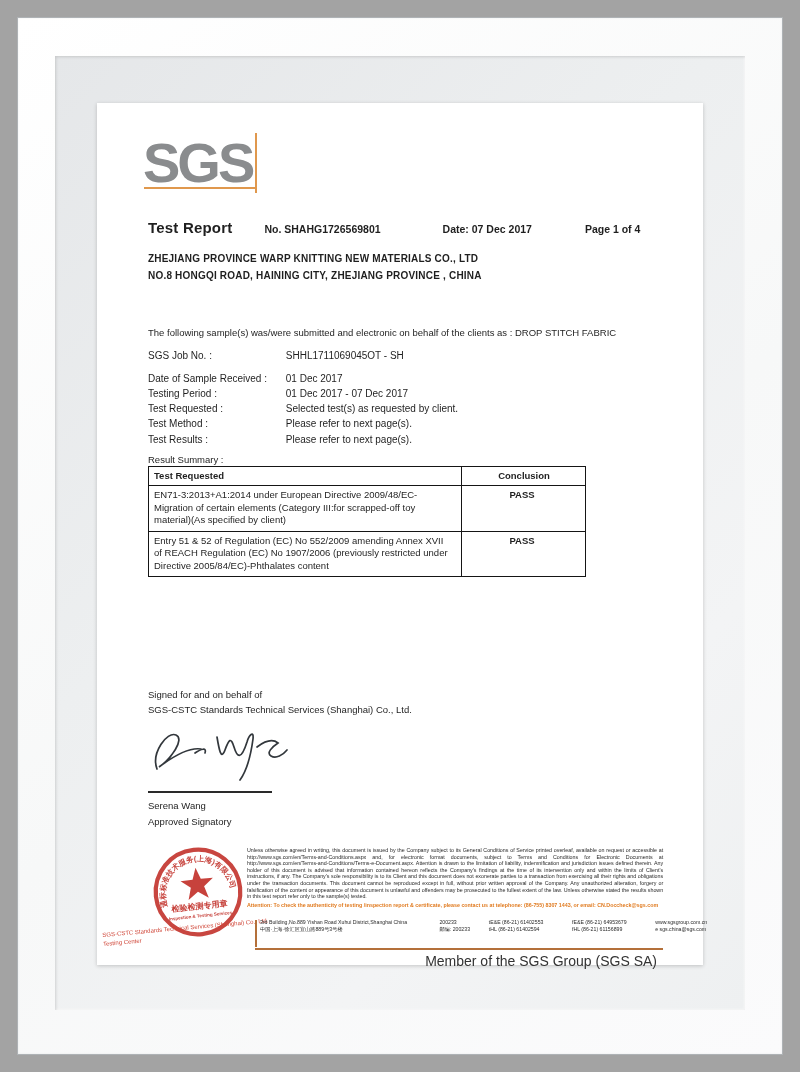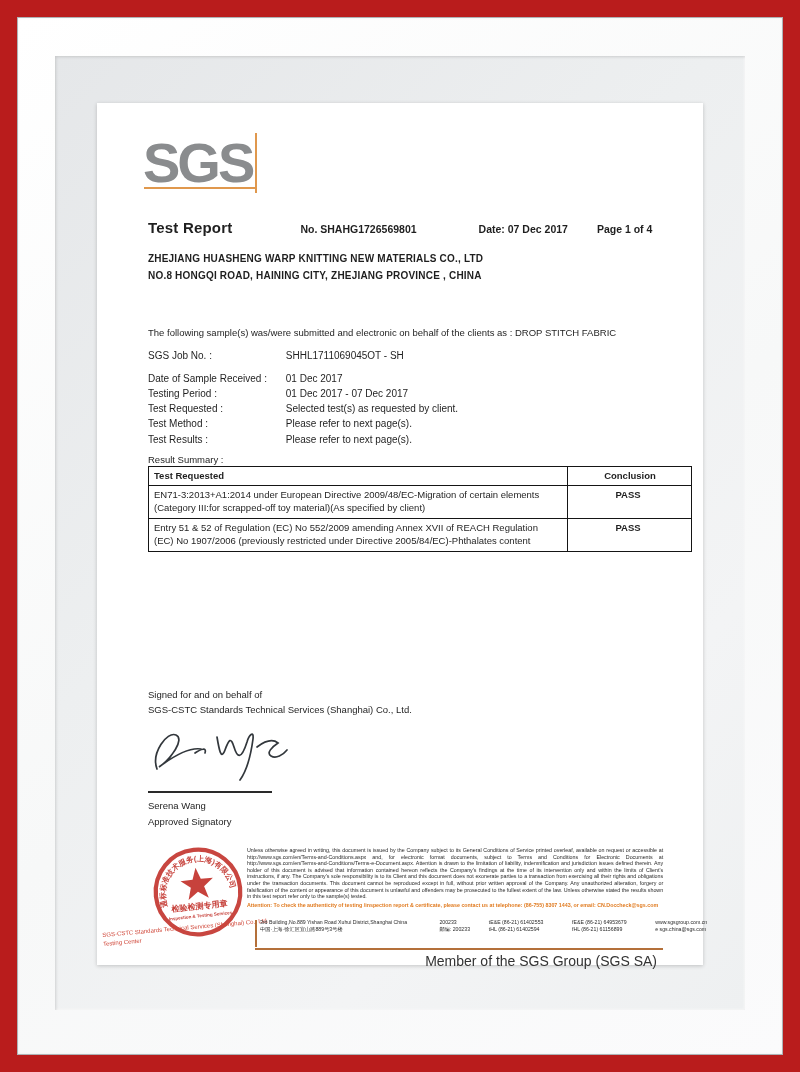--- a/index.html
+++ b/index.html
@@ -1,17 +1,17 @@
 <!DOCTYPE html>
 <html><head>
 <meta charset="utf-8">
 <style>
   html,body{margin:0;padding:0;background:#ffffff;}
   .photo{
-    position:relative;width:800px;height:1072px;background:#b91c1c;overflow:hidden;
+    position:relative;width:800px;height:1072px;background:#a3a3a3;overflow:hidden;
     font-family:"Liberation Sans", sans-serif;color:#1f1f1f;
   }
   
   .frame-outer{
     position:absolute;inset:17px;border:1px solid #aeb2b5;
     background:linear-gradient(145deg,#ffffff 0%,#f7f8f8 55%,#fbfbfc 100%);
     box-shadow:inset 0 0 2px rgba(0,0,0,.08);
   }
   .frame-mat{
     position:absolute;top:56px;left:55px;right:55px;bottom:62px;
@@ -24,30 +24,30 @@
   }
   .abs{position:absolute;}
   
   .sgs-logo{left:46px;top:32px;font-size:56px;font-weight:bold;color:#8a8c8e;
     letter-spacing:-3px;line-height:1;}
   .logo-vline{left:158px;top:30px;width:2px;height:60px;}
   .logo-hline{left:47px;top:84px;width:112px;height:2px;}
   .title-row{left:51px;top:116px;width:520px;display:flex;align-items:baseline;}
   .doc-title{font-size:15px;font-weight:bold;letter-spacing:.2px;}
   .meta{font-size:10.5px;font-weight:bold;}
-  .m-no{margin-left:68px;}
+  .m-no{margin-left:32px;}
   .m-date{margin-left:62px;}
-  .m-page{margin-left:29px;}
+  .m-page{margin-left:53px;}
   .client{left:51px;top:147px;font-size:10px;font-weight:600;line-height:17px;letter-spacing:.2px;}
   .intro{left:51px;top:224px;font-size:9.5px;}
   .frow{left:51px;font-size:10px;}
   .flabel{display:inline-block;width:135px;}
   .rs-label{left:51px;top:351px;font-size:9.5px;}
   
-  table.results{left:51px;top:363px;position:absolute;border-collapse:collapse;width:544px;
+  table.results{left:51px;top:363px;position:absolute;border-collapse:collapse;width:438px;
     font-size:9.5px;}
   table.results th, table.results td{border:1.5px solid #151515;vertical-align:top;}
   table.results th{font-weight:bold;text-align:left;padding:3px 4px 4px 5px;}
   table.results th.ccol, table.results td.ccol{width:110px;text-align:center;}
   table.results td{padding:3px 8px 4px 5px;line-height:1.32;}
   table.results td.ccol{padding-top:3px;font-weight:600;margin-top:36px;}
   
   .signedfor{left:51px;top:584px;font-size:9.5px;line-height:15px;}
   .sig-svg{left:48px;top:614px;}
   .sig-rule{left:51px;top:688px;width:124px;height:2px;background:#2a2a2a;}
@@ -83,21 +83,21 @@
     <div class="abs logo-hline orange"></div>
 
     <div class="abs title-row">
       <span class="doc-title">Test Report</span>
       <span class="meta m-no">No. SHAHG1726569801</span>
       <span class="meta m-date">Date: 07 Dec 2017</span>
       <span class="meta m-page">Page 1 of 4</span>
     </div>
 
     <div class="abs client">
-      <div>ZHEJIANG HUASHENG WARP KNITTING NEW MATERIALS CO., LTD</div>
+      <div>ZHEJIANG PROVINCE WARP KNITTING NEW MATERIALS CO., LTD</div>
       <div>NO.8 HONGQI ROAD, HAINING CITY, ZHEJIANG PROVINCE , CHINA</div>
     </div>
 
     <div class="abs intro">The following sample(s) was/were submitted and electronic on behalf of the clients as : DROP STITCH FABRIC</div>
 
     <div class="abs frow" style="top:247px">
       <span class="flabel">SGS Job No. :</span>
       <span>SHHL1711069045OT - SH</span>
     </div>
     <div class="abs frow" style="top:270px">

